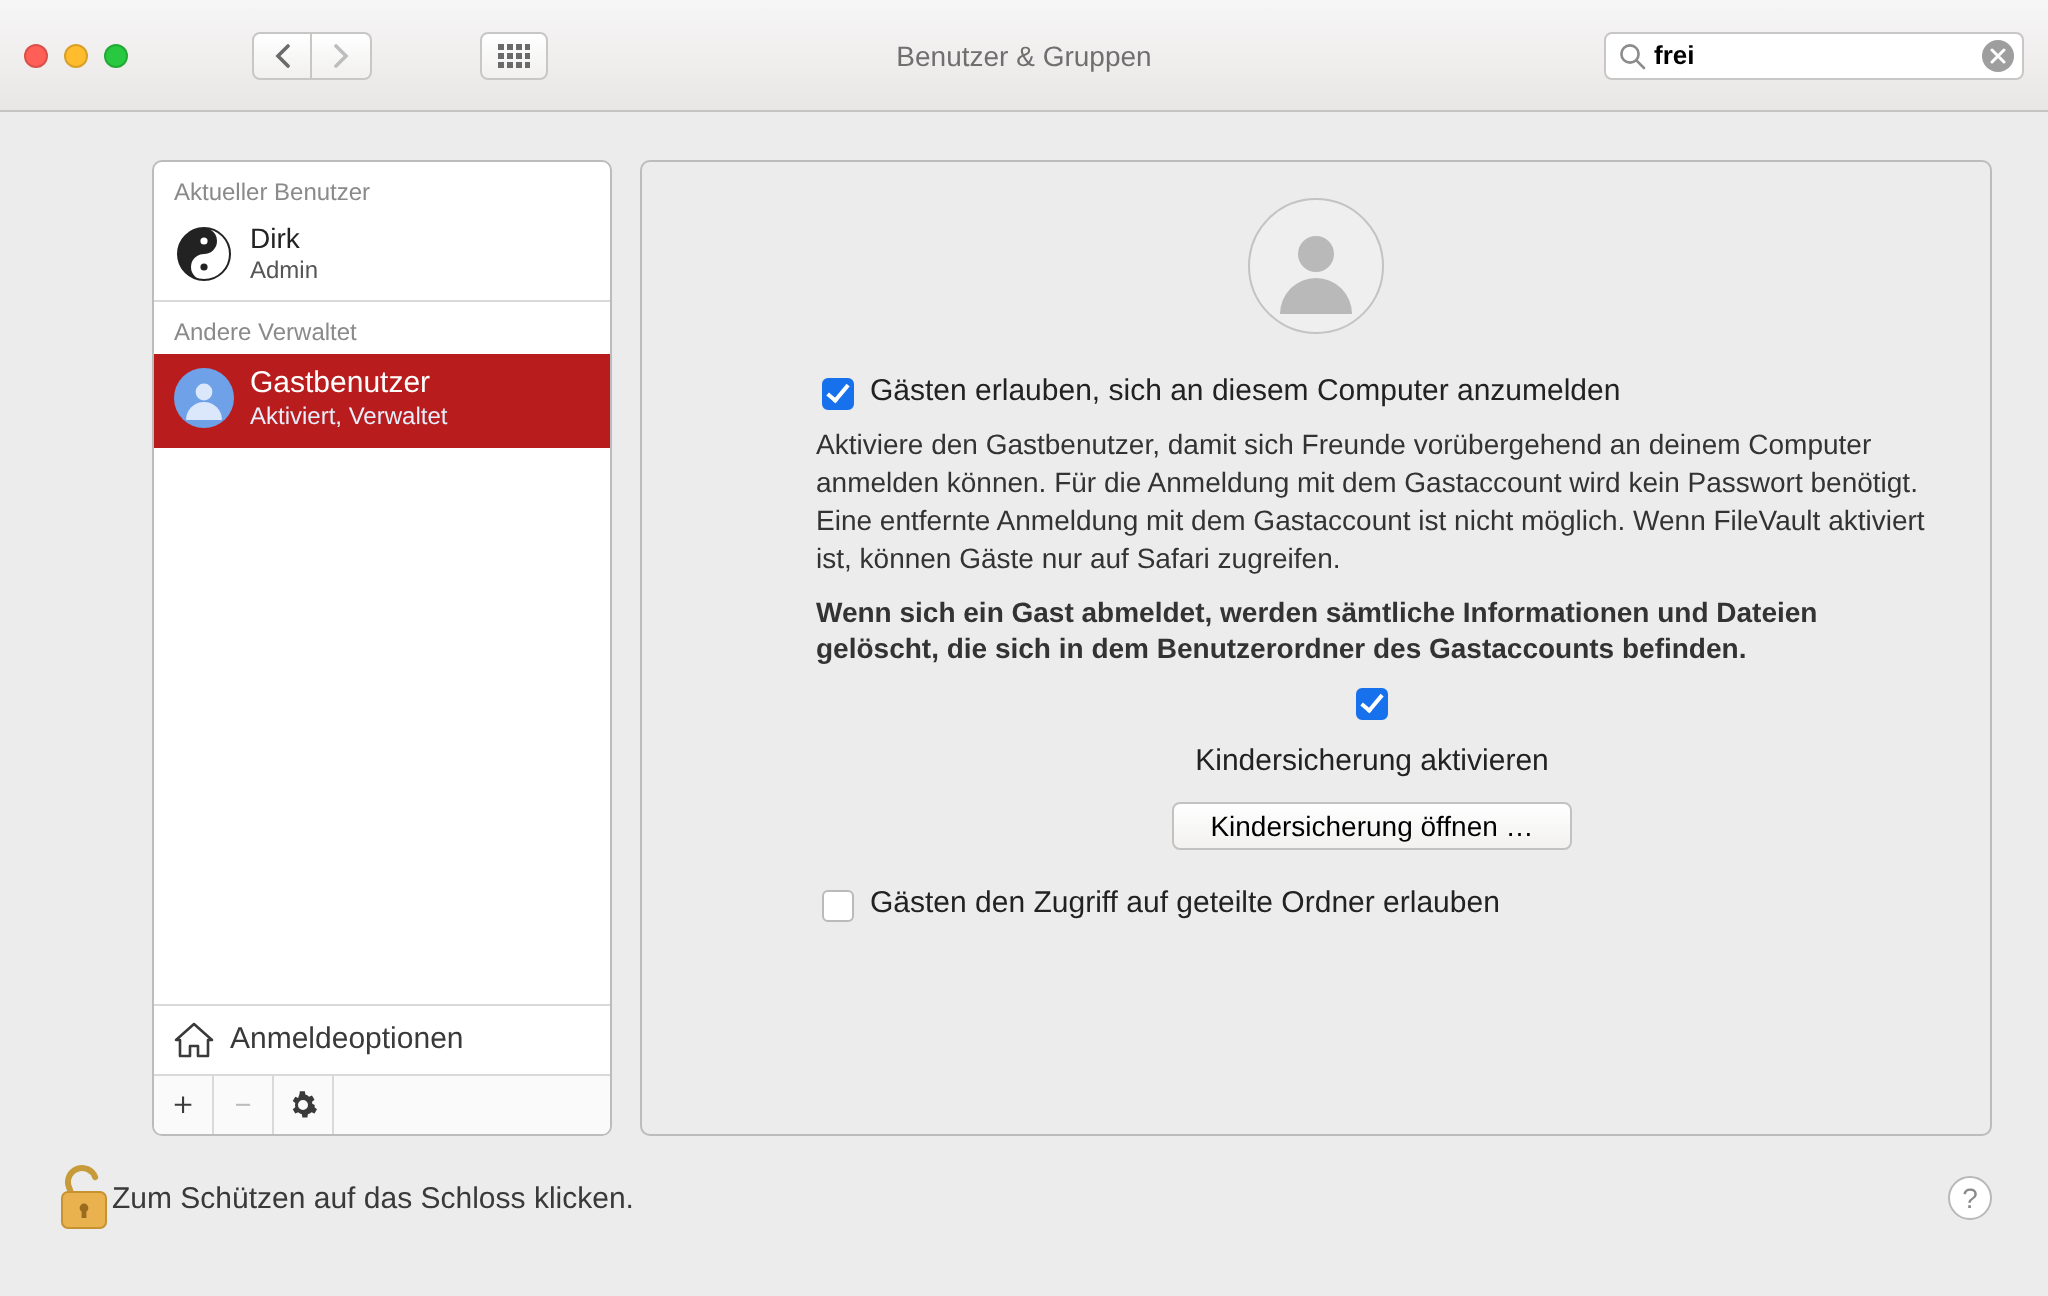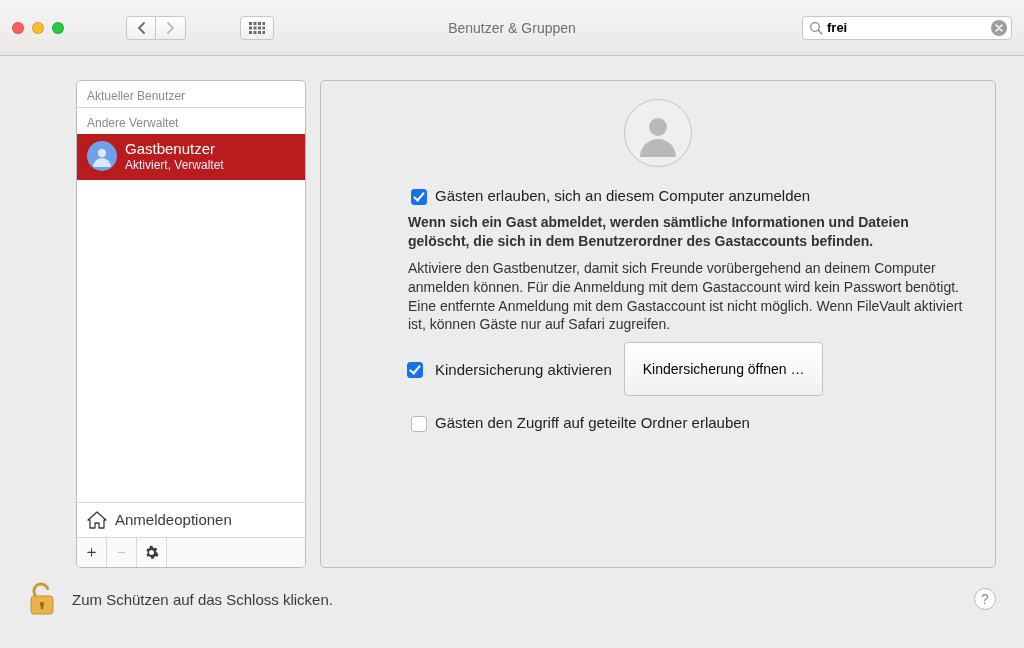--- a/index.html
+++ b/index.html
@@ -106,29 +106,29 @@
     flex-shrink:0;position:relative;margin-top:2px;
   }
   .chk.checked{background:#1770ec;border-color:#1770ec;}
   .chk.checked::after{
     content:"";position:absolute;left:4px;top:0px;width:4px;height:9px;
     border:solid #fff;border-width:0 2px 2px 0;transform:rotate(40deg);
   }
   .check-label{font-size:15px;color:#222;}
   .desc{font-size:14px;color:#333;margin:8px 0 8px 25px;line-height:1.35;}
   .desc b{font-weight:600;}
-  .inline-row{display:flex;align-items:center;gap:12px;margin:6px 0 18px 24px;}
+  .inline-row{display:flex;align-items:center;gap:12px;margin:6px 0 18px 24px;flex-direction:column;}
   .mac-btn{
-    padding:18px 18px;border:1px solid #c4c2c1;border-radius:4px;
+    padding:3px 18px;border:1px solid #c4c2c1;border-radius:4px;
     background:linear-gradient(#fff,#f2f1f0);font-size:14px;cursor:default;
   }
 
   
   .footer{
-    display:flex;align-items:center;padding:14px 28px;gap:16px;font-size:15px;
+    display:flex;align-items:center;padding:14px 28px;gap:0;font-size:15px;
   }
   .help{
     margin-left:auto;width:22px;height:22px;border-radius:50%;border:1px solid #b8b8b8;
     background:#fff;color:#8a8a8a;display:flex;align-items:center;justify-content:center;
     font-size:14px;
   }
 
   
   svg{display:block;}
 </style>
@@ -185,20 +185,34 @@
           <path d="M1 1 L7 7 M7 1 L1 7" stroke="#fff" stroke-width="1.5" stroke-linecap="round"></path>
         </svg>
     </span>
   </div>
 </div>
 
 <div class="content">
 
   <div class="sidebar">
     <div class="sb-header">Aktueller Benutzer</div>
+    <div class="user-row">
+      <div class="avatar-sm" style="background:#fff;">
+        <svg width="28" height="28" viewBox="0 0 28 28">
+          <circle cx="14" cy="14" r="13" fill="#fff" stroke="#222" stroke-width="1"></circle>
+          <path d="M14 1 a13 13 0 0 0 0 26 a6.5 6.5 0 0 1 0-13 a6.5 6.5 0 0 0 0-13 z" fill="#222"></path>
+          <circle cx="14" cy="7.5" r="1.8" fill="#fff"></circle>
+            <circle cx="14" cy="20.5" r="1.8" fill="#222"></circle>
+        </svg>
+      </div>
+      <div class="lines">
+        <div class="name">Dirk</div>
+        <div class="sub">Admin</div>
+      </div>
+    </div>
     <div class="sb-sep"></div>
     <div class="sb-header">Andere Verwaltet</div>
     <div class="user-row selected">
       <div class="avatar-sm">
         <svg width="22" height="22" viewBox="0 0 22 22">
             <circle cx="11" cy="8" r="4.2" fill="#dbe7fb"></circle>
             <path d="M2 22 a9 9 0 0 1 18 0 z" fill="#dbe7fb"></path>
           </svg>
       </div>
       <div class="lines">
@@ -232,22 +246,22 @@
           <circle cx="24" cy="18" r="9" fill="#b9b9b9"></circle>
           <path d="M6 48 a18 18 0 0 1 36 0 z" fill="#b9b9b9"></path>
         </svg>
     </div>
 
     <div class="opts">
       <div class="check-row">
         <div class="chk checked"></div>
         <div class="check-label">Gästen erlauben, sich an diesem Computer anzumelden</div>
       </div>
+      <div class="desc">Aktiviere den Gastbenutzer, damit sich Freunde vorübergehend an deinem Computer anmelden können. Für die Anmeldung mit dem Gastaccount wird kein Passwort benötigt. Eine entfernte Anmeldung mit dem Gastaccount ist nicht möglich. Wenn FileVault aktiviert ist, können Gäste nur auf Safari zugreifen.</div>
       <div class="desc"><b>Wenn sich ein Gast abmeldet, werden sämtliche Informationen und Dateien gelöscht, die sich in dem Benutzerordner des Gastaccounts befinden.</b></div>
-      <div class="desc">Aktiviere den Gastbenutzer, damit sich Freunde vorübergehend an deinem Computer anmelden können. Für die Anmeldung mit dem Gastaccount wird kein Passwort benötigt. Eine entfernte Anmeldung mit dem Gastaccount ist nicht möglich. Wenn FileVault aktiviert ist, können Gäste nur auf Safari zugreifen.</div>
 
       <div class="inline-row">
         <div class="chk checked"></div>
         <span class="check-label">Kindersicherung aktivieren</span>
         <button class="mac-btn">Kindersicherung öffnen …</button>
       </div>
 
       <div class="check-row" style="margin-top:14px;">
         <div class="chk"></div>
         <div class="check-label">Gästen den Zugriff auf geteilte Ordner erlauben</div>

